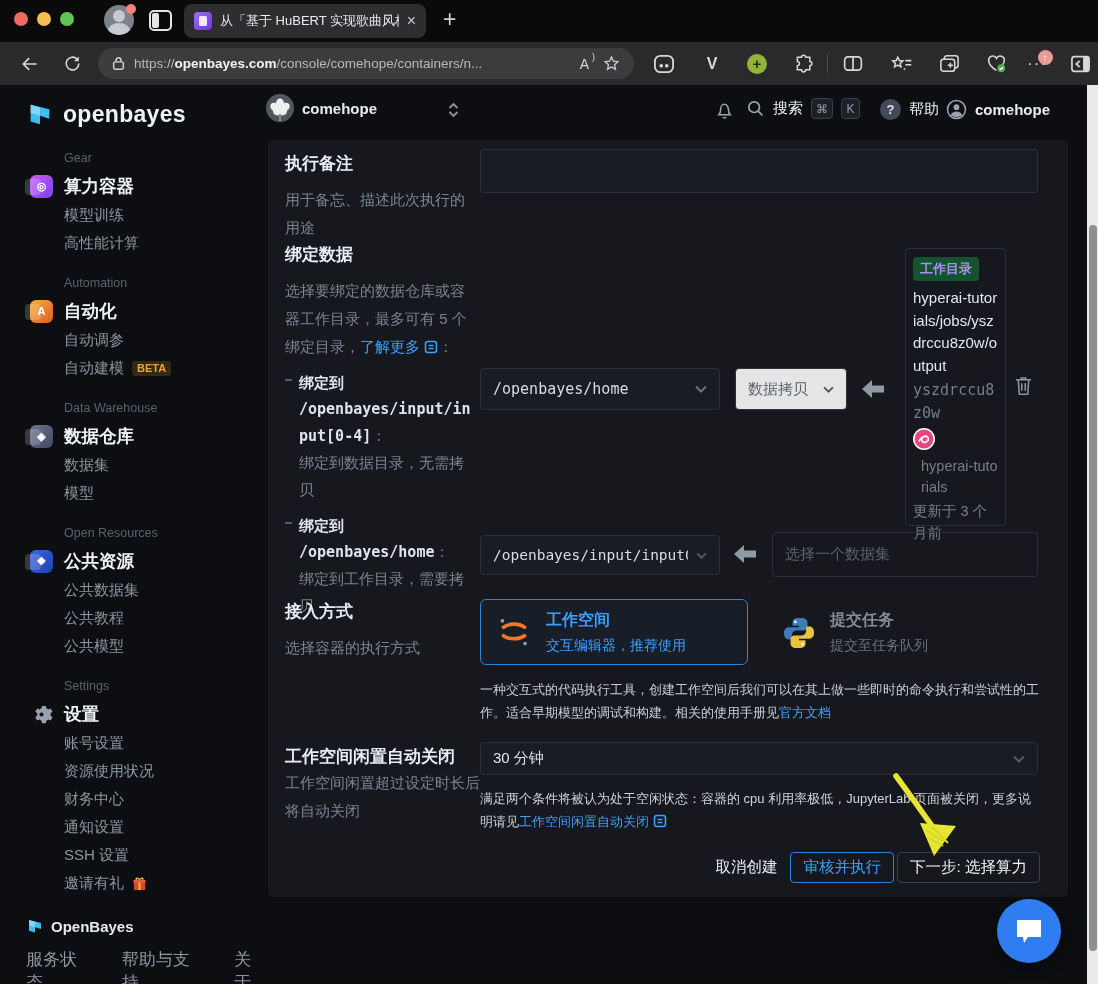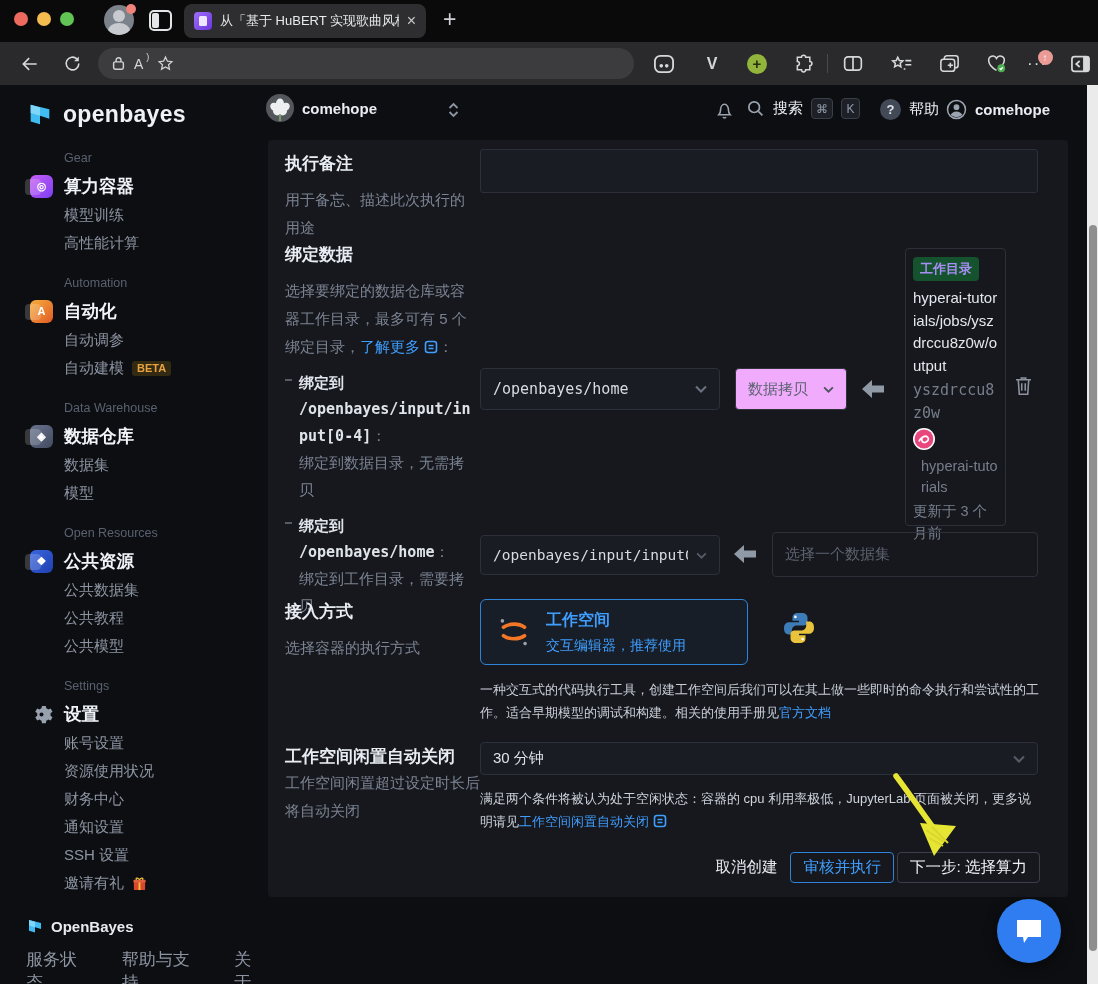--- a/index.html
+++ b/index.html
@@ -70,21 +70,21 @@
   .panel{position:absolute;left:268px;top:140px;width:800px;height:757px;background:#16181d;border-radius:4px;}
   .flabel{position:absolute;left:17px;width:186px;}
   .flabel h3{margin:0;font-size:17px;font-weight:700;color:#e9edf3;}
   .fdesc{margin-top:11px;font-size:15px;line-height:1.85;color:#7b8392;}
   .blue{color:#3f9eff;}
   .input-box{position:absolute;background:#191c22;border:1px solid #2b303a;border-radius:3px;color:#dfe3ea;
              font-size:15px;padding:0 13px;outline:none;}
   .sel{position:absolute;background:#191c22;border:1px solid #2b303a;border-radius:4px;display:flex;align-items:center;
        padding:0 12px;gap:8px;color:#d7dce4;font-size:15px;}
   .sel .grow{flex:1;overflow:hidden;white-space:nowrap;}
-  .sel.disabled{background:#f0abfc;border-color:#2e333b;color:#5c6370;}
+  .sel.disabled{background:#e5e5e5;border-color:#2e333b;color:#5c6370;}
   .placeholder{color:#5c6370;}
   .bullet{position:relative;padding-left:14px;margin-top:9px;}
   .bullet::before{content:"";position:absolute;left:0;top:10px;width:7px;height:2px;background:#555c68;}
   .b-prefix{font-size:15px;font-weight:700;color:#dfe3ea;line-height:1.8;}
   .b-path{font-size:15px;font-weight:700;color:#dfe3ea;line-height:1.75;word-break:break-all;}
   .b-path .sep{color:#7b8392;font-weight:400;}
   .b-desc{font-size:15px;color:#7b8392;line-height:1.8;word-break:break-all;}
   .wcard{position:absolute;left:637px;top:108px;width:101px;height:278px;border:1px solid #2b303a;border-radius:4px;padding:8px 7px;}
   .wbadge{display:inline-block;background:#14532d;color:#a98ef5;font-size:13px;font-weight:700;border-radius:4px;padding:3px 7px;}
   .wpath{margin-top:6px;font-size:15px;color:#e3e7ee;line-height:1.5;word-break:break-all;}
@@ -141,20 +141,21 @@
       <svg width="19" height="19" viewBox="0 0 24 24">
           <path fill="none" stroke="#d6d8da" stroke-width="2" d="M20 12a8 8 0 1 1-2.5-5.8"></path>
           <path fill="#d6d8da" d="M20 3v6h-6z"></path>
         </svg>
     </span>
     <div class="urlbar">
       <svg width="13" height="15" viewBox="0 0 16 18">
           <rect x="2" y="7" width="12" height="9" rx="2" fill="none" stroke="#cfd1d4" stroke-width="1.8"></rect>
           <path fill="none" stroke="#cfd1d4" stroke-width="1.8" d="M5 7V5a3 3 0 0 1 6 0v2"></path>
         </svg>
+      <span class="url"><span>https://</span><b>openbayes.com</b><span>/console/comehope/containers/n...</span></span>
       <span class="read-aloud">A</span>
       <svg width="17" height="17" viewBox="0 0 24 24">
           <path fill="none" stroke="#cfd1d4" stroke-width="1.8" d="m12 3 2.7 5.8 6.3.7-4.7 4.3 1.3 6.2L12 16.9 6.4 20l1.3-6.2L3 9.5l6.3-.7z"></path>
         </svg>
     </div>
     <span class="tbi" style="left:646px">
       <svg width="22" height="20" viewBox="0 0 24 22">
           <rect x="2" y="2" width="20" height="18" rx="6" fill="none" stroke="#d6d8da" stroke-width="2"></rect>
           <circle cx="9" cy="13" r="2" fill="#d6d8da"></circle>
           <circle cx="15" cy="13" r="2" fill="#d6d8da"></circle>
@@ -468,20 +469,24 @@
         <div class="opt-desc blue">交互编辑器，推荐使用</div>
       </div>
     </div>
     <div class="task-opt">
       <svg width="36" height="36" viewBox="0 0 36 36">
         <path fill="#3e7cb8" d="M17.8 3c-4.7 0-6.3 1.9-6.3 4.6v3.2h6.5v1.5H8.3c-2.9 0-5.3 1.7-5.3 6 0 4.4 2.1 6.2 5 6.2h2.8v-3.9c0-3 2.4-5 5.3-5h6.4c2.4 0 4-1.6 4-4V7.6C26.5 4.9 24 3 21.2 3z"></path>
         <circle cx="14.4" cy="6.9" r="1.3" fill="#fff"></circle>
         <path fill="#e8c33b" d="M18.2 33c4.7 0 6.3-1.9 6.3-4.6v-3.2H18v-1.5h9.7c2.9 0 5.3-1.7 5.3-6 0-4.4-2.1-6.2-5-6.2h-2.8v3.9c0 3-2.4 5-5.3 5h-6.4c-2.4 0-4 1.6-4 4v4.1c0 2.7 2.5 4.5 5.3 4.5z"></path>
         <circle cx="21.6" cy="29.1" r="1.3" fill="#fff"></circle>
       </svg>
+      <div>
+        <div class="opt-title" style="color:#848c99">提交任务</div>
+        <div class="opt-desc" style="color:#6b7280">提交至任务队列</div>
+      </div>
     </div>
     <div class="note-par" style="top:538px">
       <span>一种交互式的代码执行工具，创建工作空间后我们可以在其上做一些即时的命令执行和尝试性的工作。适合早期模型的调试和构建。相关的使用手册见</span><span class="blue">官方文档</span>
     </div>
 
     <div class="flabel" style="top:605px;width:200px">
       <h3>工作空间闲置自动关闭</h3>
       <div class="fdesc" style="margin-top:1px">工作空间闲置超过设定时长后将自动关闭</div>
     </div>
     <div class="sel" style="left:212px;top:602px;width:558px;height:33px">

